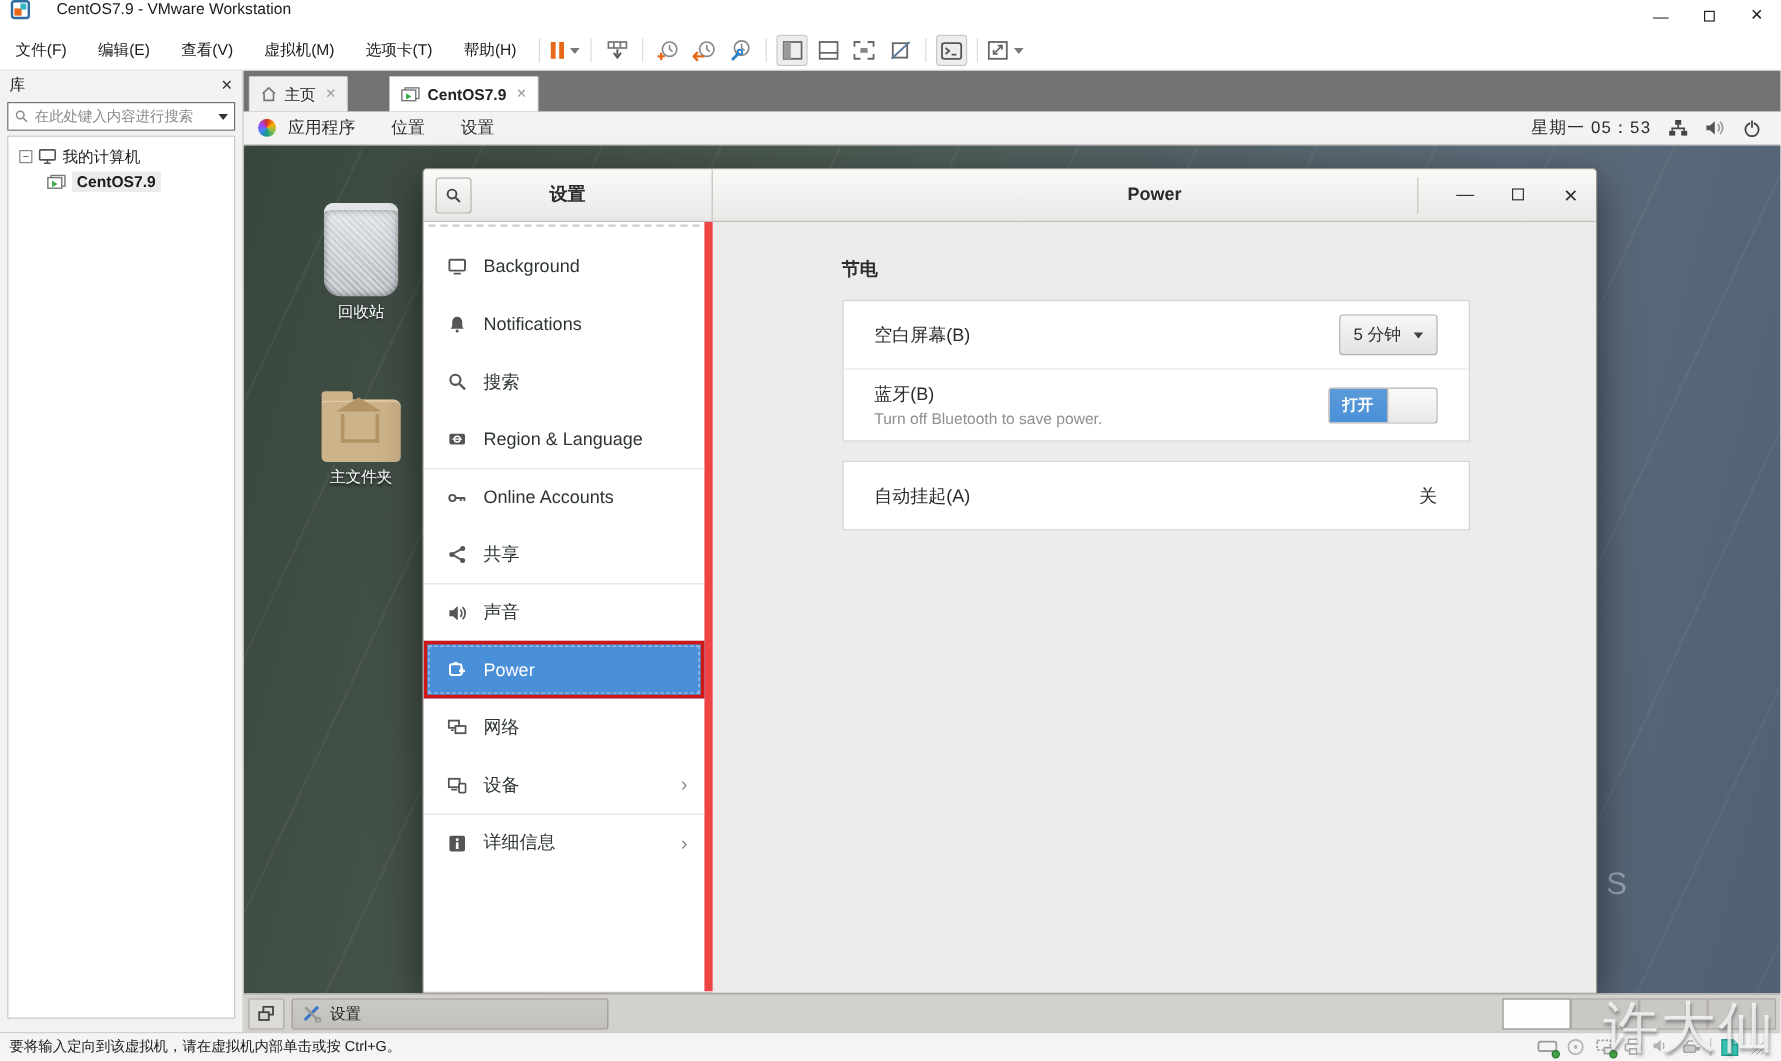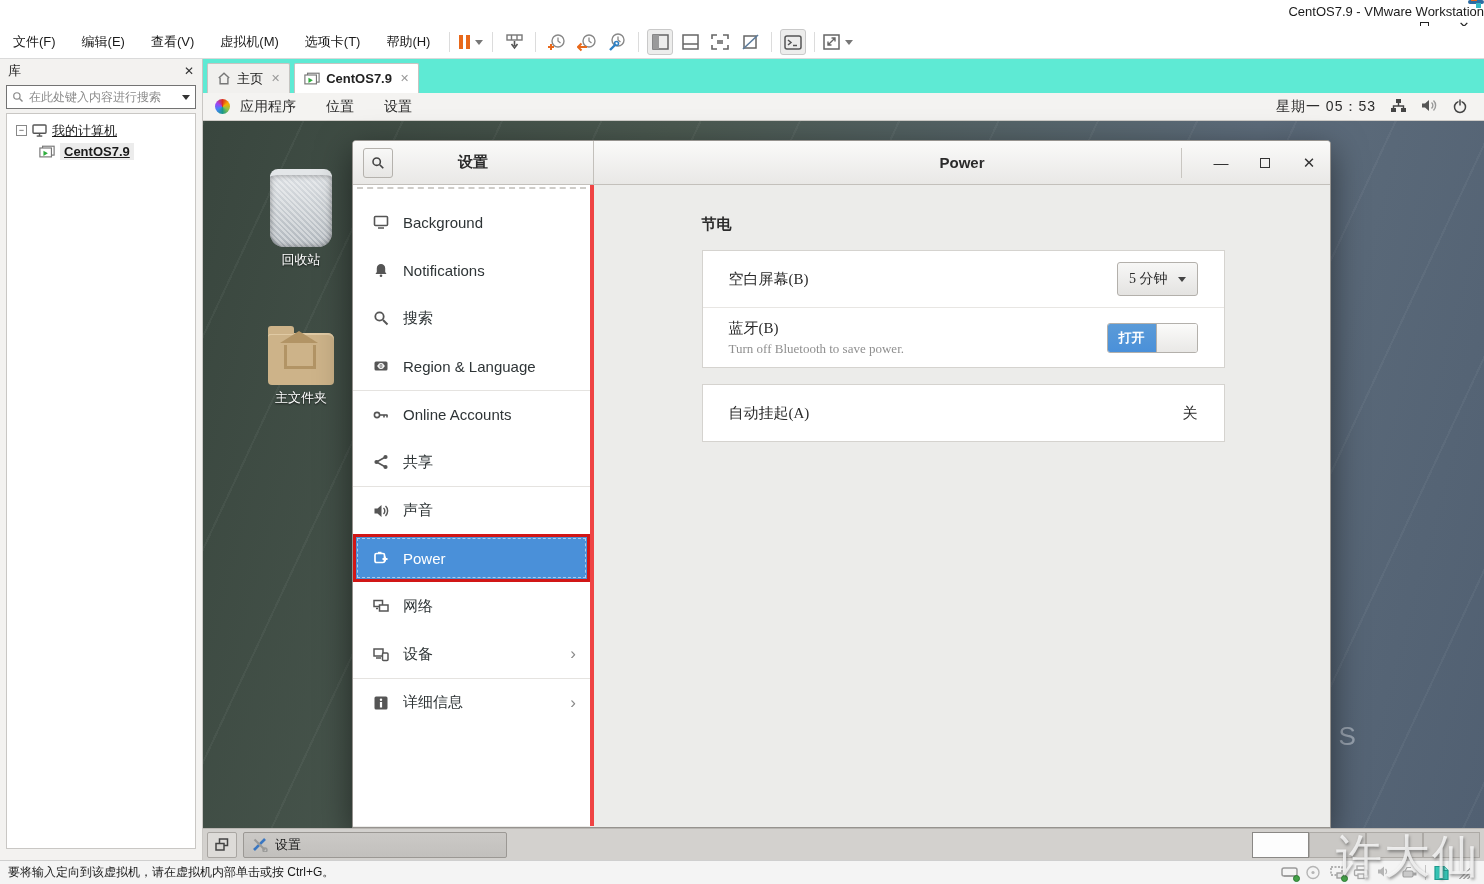--- a/index.html
+++ b/index.html
@@ -1,21 +1,21 @@
 <!DOCTYPE html>
 <html><head>
 <meta charset="utf-8">
 <style>
   * { margin:0; padding:0; box-sizing:border-box; }
   html,body { width:1484px; height:884px; }
   body { font-family:"Liberation Sans","DejaVu Sans",sans-serif; background:#fff; overflow:hidden; }
   .stage { position:relative; width:1484px; height:884px; background:#fff; overflow:hidden; }
 
   
-  .titlebar { position:absolute; left:0; top:0; width:1484px; height:26px; background:#fff; display:flex; align-items:flex-end;flex-direction:column; }
+  .titlebar { position:absolute; left:0; top:0; width:1484px; height:26px; background:#fff; display:flex; align-items:flex-start; }
   .vmw-logo { width:16px; height:16px; margin-left:9px; border:2px solid #2d6ca2; border-radius:3px; background:#fff; position:relative; }
   .vmw-logo i { position:absolute; left:1px; bottom:1px; width:6px; height:6px; background:#e8681a; }
   .vmw-logo b { position:absolute; right:1px; top:1px; width:5px; height:5px; background:#35b8c4; }
   .win-title { margin-left:22px; font-size:13px; color:#1a1a1a; }
   .win-ctrls { margin-left:auto; display:flex; align-items:center; height:100%; }
   .win-ctrl { width:40px; height:100%; display:flex; align-items:center; justify-content:center; font-size:13px; color:#222; }
   .win-ctrl .sq { width:9px; height:9px; border:1.5px solid #222; }
 
   .menubar { position:absolute; left:0; top:26px; width:1484px; height:33px; background:#fff; border-bottom:1px solid #dadada; display:flex; align-items:center; }
   .menu-item { font-size:13px; color:#1a1a1a; padding:0 13px; height:100%; display:flex; align-items:center; }
@@ -32,36 +32,36 @@
   .lib-close { margin-left:auto; font-size:12px; color:#333; }
   .lib-search { margin:2px 6px; height:24px; background:#fff; border:1px solid #737373; display:flex; align-items:center; padding:0 5px; }
   .lib-search input { border:0; outline:0; flex:1; font-size:12px; color:#333; margin-left:5px; font-family:inherit; background:transparent; min-width:0; }
   .lib-search input::placeholder { color:#8a8a8a; }
   .lib-search .dd-arrow { border-top-color:#333; margin-left:2px; }
   .lib-tree { margin:4px 6px; background:#fff; border:1px solid #c9c7c4; height:736px; padding:6px 4px; }
   .tree-row { display:flex; align-items:center; height:21px; font-size:13px; color:#1a1a1a; }
   .tree-row.indent { padding-left:28px; }
   .expander { width:11px; height:11px; border:1px solid #888; font-size:9px; line-height:9px; text-align:center; color:#444; margin:0 5px; background:#fff; }
   .tree-label.sel { background:#ececec; padding:1px 4px; }
-  .tree-label { margin-left:5px; font-weight:700;text-decoration:underline; }
+  .tree-label { margin-left:5px; font-weight:700; }
   .tree-label.normal { font-weight:400; }
 
   
-  .tabstrip { position:absolute; left:203px; top:59px; width:1281px; height:34px; background:#5eead4; display:flex; align-items:flex-end; }
+  .tabstrip { position:absolute; left:203px; top:59px; width:1281px; height:34px; background:#737373; display:flex; align-items:flex-end;gap:30px; }
   .tab { height:30px; display:flex; align-items:center; padding:0 9px; font-size:13px; color:#222; border:1px solid #c6c4c1; border-bottom:none; border-radius:2px 2px 0 0; margin-left:4px; background:#f1f0ee; }
   .tab.active { background:#fff; font-weight:700; }
   .tab .x { margin-left:8px; color:#999; font-size:11px; }
 
   
   .guest { position:absolute; left:203px; top:93px; width:1281px; height:767px; overflow:hidden; }
   .g-topbar { position:absolute; left:0; top:0; width:100%; height:28px; background:#f4f3f1; border-bottom:1px solid #cfccc8; display:flex; align-items:center; z-index:5; }
   .g-topbar .g-item { font-size:14px; color:#2d2d2d; margin-right:30px; }
   .apps-icon { width:15px; height:15px; border-radius:50%; margin:0 10px 0 12px;
     background:conic-gradient(#d93025,#f9ab00,#8bc34a,#1a9988,#4285f4,#a142f4,#d93025); }
-  .g-right { margin-left:auto; display:flex; align-items:flex-start; gap:14px; padding-right:16px; }
+  .g-right { margin-left:auto; display:flex; align-items:center; gap:14px; padding-right:16px; }
   .g-clock { font-size:14px; color:#2d2d2d; letter-spacing:1px; }
 
   .desktop { position:absolute; left:0; top:28px; width:100%; height:707px;
     background:linear-gradient(105deg,#39463e 0%,#4b5950 32%,#5d6c7b 72%,#516072 100%); }
   .desktop .streaks { position:absolute; inset:0;
     background:repeating-linear-gradient(115deg, rgba(255,255,255,0.045) 0 2px, rgba(255,255,255,0) 2px 90px); }
   .wp-text { position:absolute; left:1088px; top:600px; font-size:26px; color:rgba(215,222,230,0.5); letter-spacing:10px; }
 
   .dicon { position:absolute; width:92px; text-align:center; }
   .dicon .dlabel { margin-top:4px; font-size:13px; color:#fff; text-shadow:0 1px 2px rgba(0,0,0,.8); }
@@ -78,33 +78,33 @@
   .gs-header { position:absolute; left:0; top:0; width:100%; height:44px; background:linear-gradient(#fafaf9,#e9e8e6); border-bottom:1px solid #c3c0bb; display:flex; }
   .gs-head-left { width:241px; height:100%; border-right:1px solid #c3c0bb; position:relative; display:flex; align-items:center; justify-content:center; }
   .search-btn { position:absolute; left:10px; top:7px; width:30px; height:30px; border:1px solid #b5b2ad; border-radius:3px; background:linear-gradient(#f8f8f7,#e7e6e4); display:flex; align-items:center; justify-content:center; }
   .gs-title { font-size:15px; font-weight:700; color:#2b2b2b; }
   .gs-head-right { flex:1; height:100%; position:relative; display:flex; align-items:center; justify-content:center; }
   .gs-ctrls { position:absolute; right:12px; top:0; height:100%; display:flex; align-items:center; gap:26px; }
   .gs-ctrl-sep { width:1px; height:30px; background:#c9c6c1; margin-right:4px; }
   .gs-ctrl { font-size:15px; color:#333; width:18px; text-align:center; }
   .gs-ctrl .sq { display:inline-block; width:10px; height:10px; border:1.8px solid #333; }
 
-  .gs-sidebar { position:absolute; left:0; top:44px; width:241px; height:641px; background:#fff; border-right:4px solid #ef4444; }
+  .gs-sidebar { position:absolute; left:0; top:44px; width:241px; height:641px; background:#fff; border-right:7px solid #ef4444; }
   .scroll-dash { border-top:2px dashed #cfcdc9; margin:2px 4px 0 4px; }
   .sb-list { padding-top:9px; }
   .sb-item { height:48px; display:flex; align-items:center; font-size:15px; color:#2e3436; }
   .sb-item .ic { width:16px; height:16px; margin:0 14px 0 20px; flex:0 0 16px; }
   .sb-item.septop { border-top:1px solid #e5e3e0; }
   .sb-item .chev { margin-left:auto; margin-right:14px; color:#8a8a8a; font-size:17px; }
   .sb-item.selected { background:#4a90d9; color:#fff; border:3px solid #d11616; position:relative; }
   .sb-item.selected .ic { margin-left:17px; }
   .sb-item.selected::before { content:""; position:absolute; inset:1px; border:1px dashed #aecbец; border:1px dashed #aecbe8; pointer-events:none; }
 
   .gs-content { position:absolute; left:241px; top:44px; width:738px; height:644px; background:#ececea; }
-  .panel-col { width:523px; margin:0 auto;font-family:Liberation Serif, serif; }
+  .panel-col { width:523px; margin:0 auto; }
   .sec-title { font-size:15px; font-weight:700; color:#2b2b2b; margin-top:30px; }
   .card { margin-top:16px; background:#fff; border:1px solid #d5d3cf; }
   .crow { display:flex; align-items:center; padding:0 26px; }
   .crow + .crow { border-top:1px solid #e8e6e3;gap:15px; }
   .crow .lbl { font-size:15px; color:#2b2b2b; }
   .crow .sub { font-size:13px; color:#8f8f8f; margin-top:3px; }
   .crow .right { margin-left:auto; }
   .row-56 { height:56px; } .row-60 { height:60px; }
   .combo { height:34px; display:flex; align-items:center; padding:0 11px; border:1px solid #b3b0ab; border-radius:3px; background:linear-gradient(#f7f7f6,#e4e3e1); font-size:14px; color:#2b2b2b; }
   .combo .dd-arrow { border-top-color:#444; margin-left:10px; }

